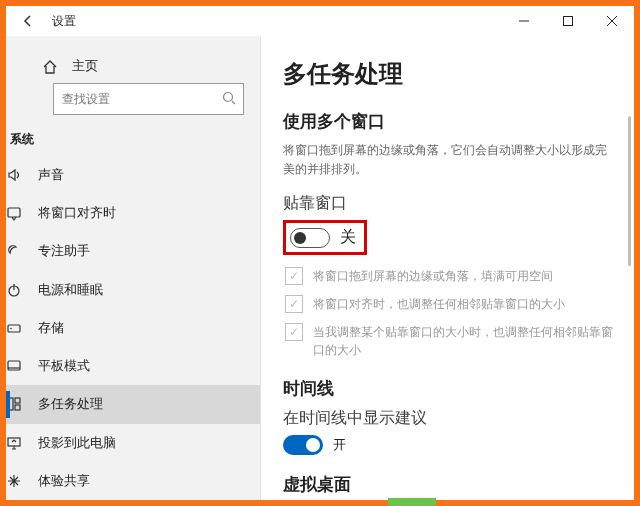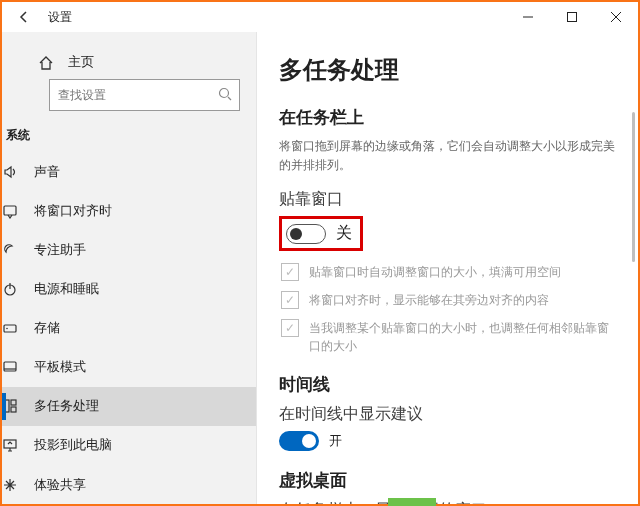--- a/index.html
+++ b/index.html
@@ -1,17 +1,17 @@
 <!DOCTYPE html>
 <html><head>
 <meta charset="utf-8">
 <style>
   * { box-sizing: border-box; margin: 0; padding: 0; font-family: "Microsoft YaHei", "Segoe UI", sans-serif; }
   body { width: 640px; height: 506px; overflow: hidden; background: #fff; position: relative; }
-  .window { width: 640px; height: 506px; border: 2px solid #f97316; display: flex; flex-direction: column; background: #fff; }
+  .window { width: 640px; height: 506px; border: 6px solid #f97316; display: flex; flex-direction: column; background: #fff; }
   .titlebar { height: 30px; display: flex; align-items: center; padding-left: 10px; }
   .back-btn { width: 24px; height: 24px; display: flex; align-items: center; justify-content: center; font-size: 16px; color: #333; cursor: default; }
   .title { font-size: 12px; margin-left: 12px; color: #222; }
   .winctrls { margin-left: auto; display: flex; }
   .wc { width: 44px; height: 30px; display: flex; align-items: center; justify-content: center; font-size: 13px; color: #222; }
   .body { flex: 1; display: flex; overflow: hidden; }
   .sidebar { width: 255px; background: #f2f2f2; border-right: 1px solid #e5e5e5; display: flex; flex-direction: column; padding-top: 6px; position: relative; }
   .home { display: flex; align-items: flex-end; height: 34px; padding-left: 36px; font-size: 13px; color: #222; gap: 14px; }
   .searchwrap { margin: 8px 16px 10px 16px; padding-left: 31px; }
   .searchbox { position: relative; }
@@ -179,39 +179,39 @@
           <span>体验共享</span>
         </div>
       </div>
     </div>
 
     <div class="content">
       <div class="scroll-thumb"></div>
 
       <div class="h1">多任务处理</div>
 
-      <div class="h2">在任务栏上</div>
+      <div class="h2">使用多个窗口</div>
       <div class="desc">将窗口拖到屏幕的边缘或角落，它们会自动调整大小以形成完美的并排排列。</div>
 
       <div class="label-sm">贴靠窗口</div>
       <div class="highlight-box">
         <div class="toggle off">
             <div class="knob"></div>
           </div>
         <span class="toggle-label">关</span>
       </div>
 
       <div class="checks">
         <div class="check-row">
           <div class="check">✓</div>
-          <span>贴靠窗口时自动调整窗口的大小，填满可用空间</span>
+          <span>将窗口拖到屏幕的边缘或角落，填满可用空间</span>
         </div>
         <div class="check-row">
           <div class="check">✓</div>
-          <span>将窗口对齐时，显示能够在其旁边对齐的内容</span>
+          <span>将窗口对齐时，也调整任何相邻贴靠窗口的大小</span>
         </div>
         <div class="check-row">
           <div class="check">✓</div>
           <span>当我调整某个贴靠窗口的大小时，也调整任何相邻贴靠窗口的大小</span>
         </div>
       </div>
 
       <div class="h2">时间线</div>
       <div class="label-sm">在时间线中显示建议</div>
       <div class="toggle-row">

